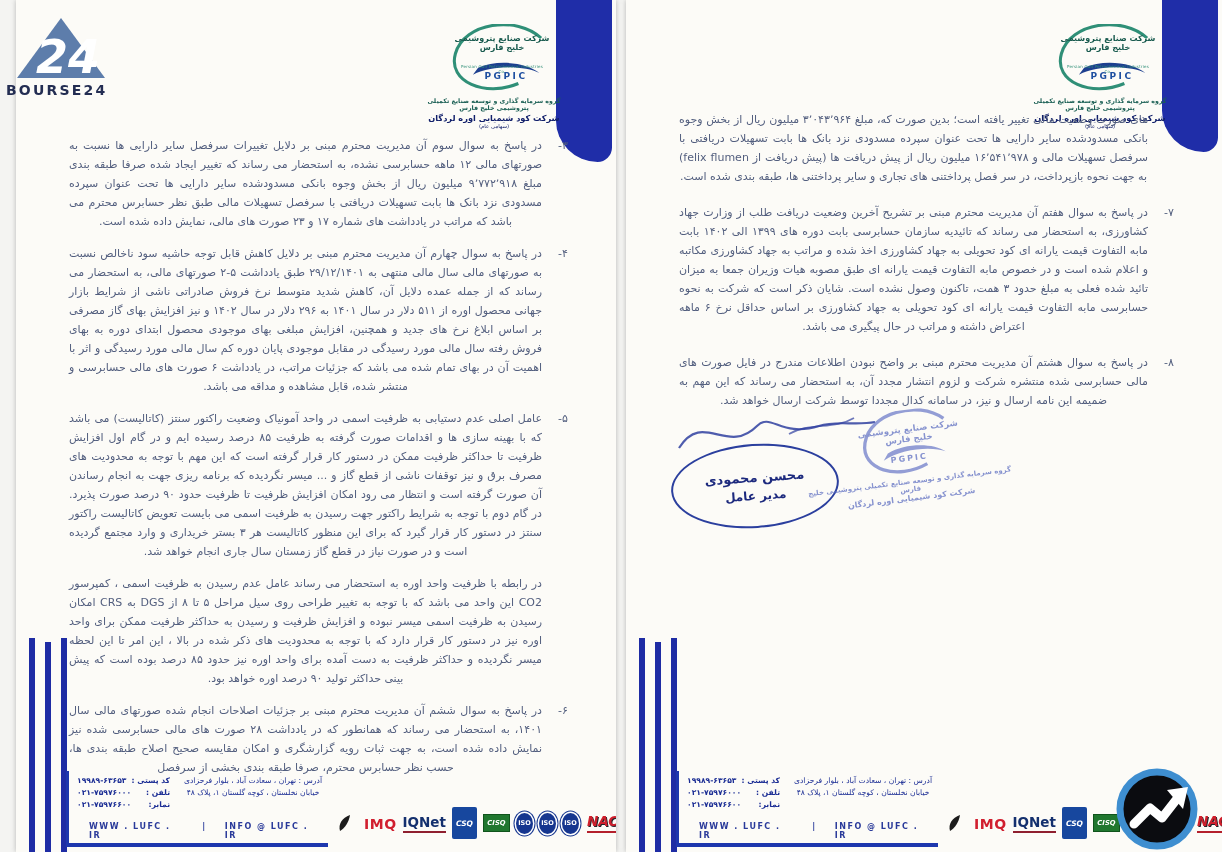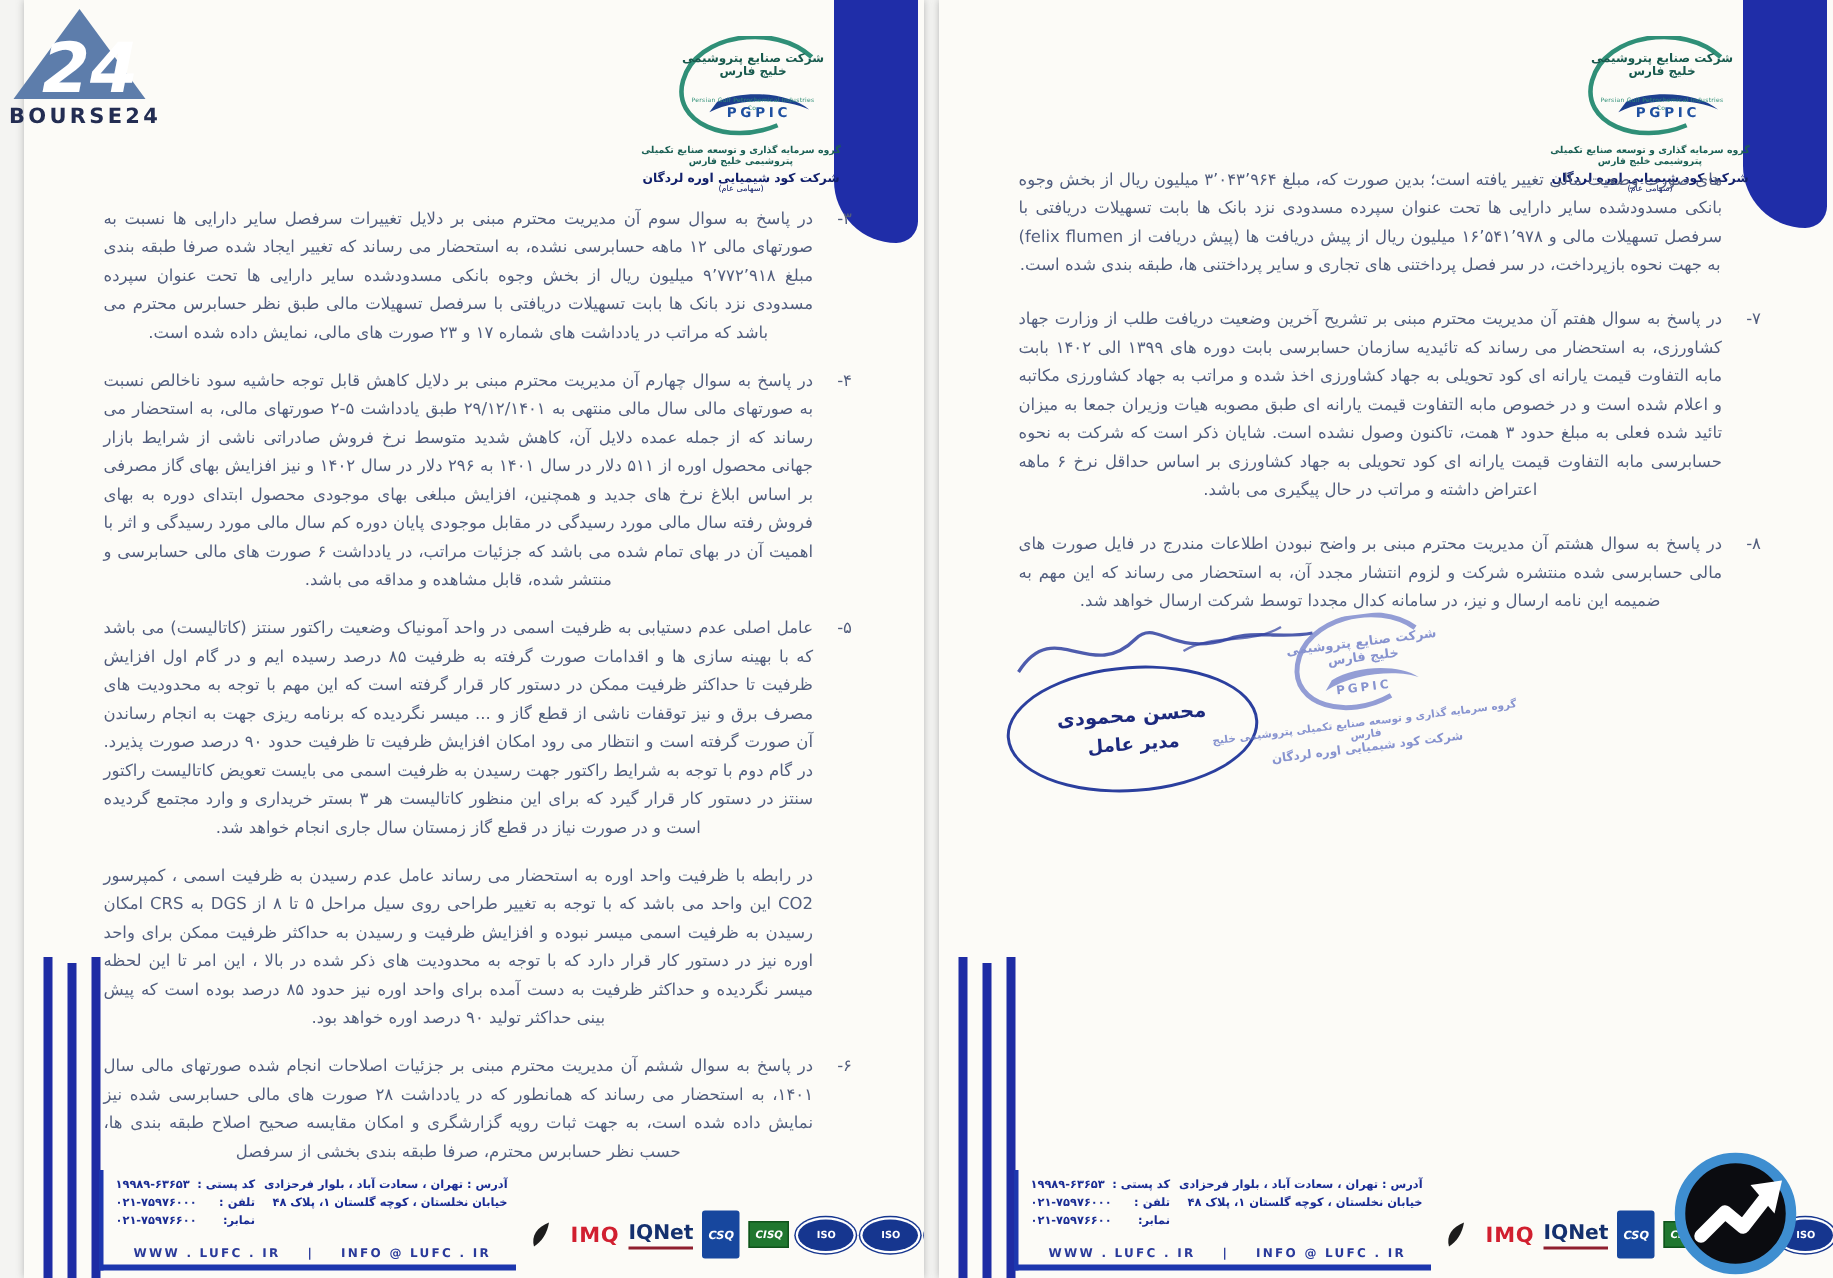--- a/index.html
+++ b/index.html
@@ -57,45 +57,45 @@
   .st-l1 { position:absolute; top:14px; right:48px; width:110px; font-size:8.5px; font-weight:700; }
   .st-l2 { position:absolute; top:44px; right:60px; width:90px; font-size:8px; font-weight:800; letter-spacing:2px; }
   .st-l3 { margin-top:2px; font-size:7px; font-weight:700; }
   .st-l4 { font-size:8px; font-weight:800; }
 
   
   .page-footer { position:absolute; left:50px; right:4px; bottom:5px; display:flex; align-items:flex-end; gap:10px; }
   .footer-box { flex:0 0 262px; border-left:3px solid #1d37ae; border-bottom:4px solid #1d37ae;
                 padding:4px 6px 3px 8px; direction:rtl; color:#1b2d94; }
   .f-cols { display:flex; justify-content:space-between; gap:6px; }
-  .f-addr { font-size:7.6px; font-weight:700; line-height:12px; white-space:nowrap; }
+  .f-addr { font-size:7.6px; font-weight:400; line-height:12px; white-space:nowrap;text-align:center; }
   .f-contacts { font-size:7.6px; font-weight:700; line-height:12px; }
   .f-row { display:flex; gap:5px; justify-content:space-between; white-space:nowrap; }
   .f-web { direction:ltr; margin-top:11px; font-size:8px; font-weight:700; letter-spacing:1.5px;
            color:#2a3a9a; display:flex; gap:18px; padding-left:12px; }
   
   .cert-row { display:flex; align-items:center; gap:6px; margin-bottom:8px; }
   .logo-imq { display:flex; align-items:flex-end; gap:13px; }
   .imq-text { color:#d11f2f; font-weight:900; font-size:14px; letter-spacing:.5px; }
   .logo-iqnet { display:flex; flex-direction:column; }
   .iqnet-text { color:#14306e; font-weight:800; font-size:13.5px; }
   .iqnet-bar { width:100%; height:2px; background:#8f1f2f; margin-top:1px; }
   .logo-csq  { width:25px; height:32px; background:#17479e; color:#fff; font-size:7.5px; font-weight:800;
                font-style:italic; display:flex; align-items:center; justify-content:center; border-radius:2px; }
   .logo-cisq { width:27px; height:18px; background:#20772f; border:1.5px solid #10541c; color:#fff; font-size:6.8px;
                font-weight:800; font-style:italic; display:flex; align-items:center; justify-content:center; }
-  .logo-iso  { width:37px; height:21px; border-radius:50%; background:#16368f; color:#fff; font-size:6.5px;
+  .logo-iso  { width:17px; height:21px; border-radius:50%; background:#16368f; color:#fff; font-size:6.5px;
                font-weight:800; display:flex; align-items:center; justify-content:center;
                box-shadow:0 0 0 1.5px #fff, 0 0 0 2.5px #16368f; }
   .logo-naci { position:relative; padding:1px 2px 3px 2px; }
   .naci-text { color:#cf1f2c; font-weight:900; font-style:italic; font-size:13.5px; text-shadow:1px 1px 0 #23242a; }
   .naci-bar { height:2px; background:#b4202c; margin-top:1px; }
 
   
-  .bourse-logo { position:absolute; top:4px; left:6px; width:100px; z-index:40; text-align:left; }
+  .bourse-logo { position:absolute; top:16px; left:6px; width:100px; z-index:40; text-align:right; }
   .bourse-word { margin-top:-2px; font-size:14px; font-weight:700; letter-spacing:2.2px; color:#232d52; }
 
   
   .watermark { position:absolute; right:20px; bottom:0px; width:90px; height:86px; z-index:40; }
 </style>
 </head>
 <body>
 
 <div class="canvas">
 

